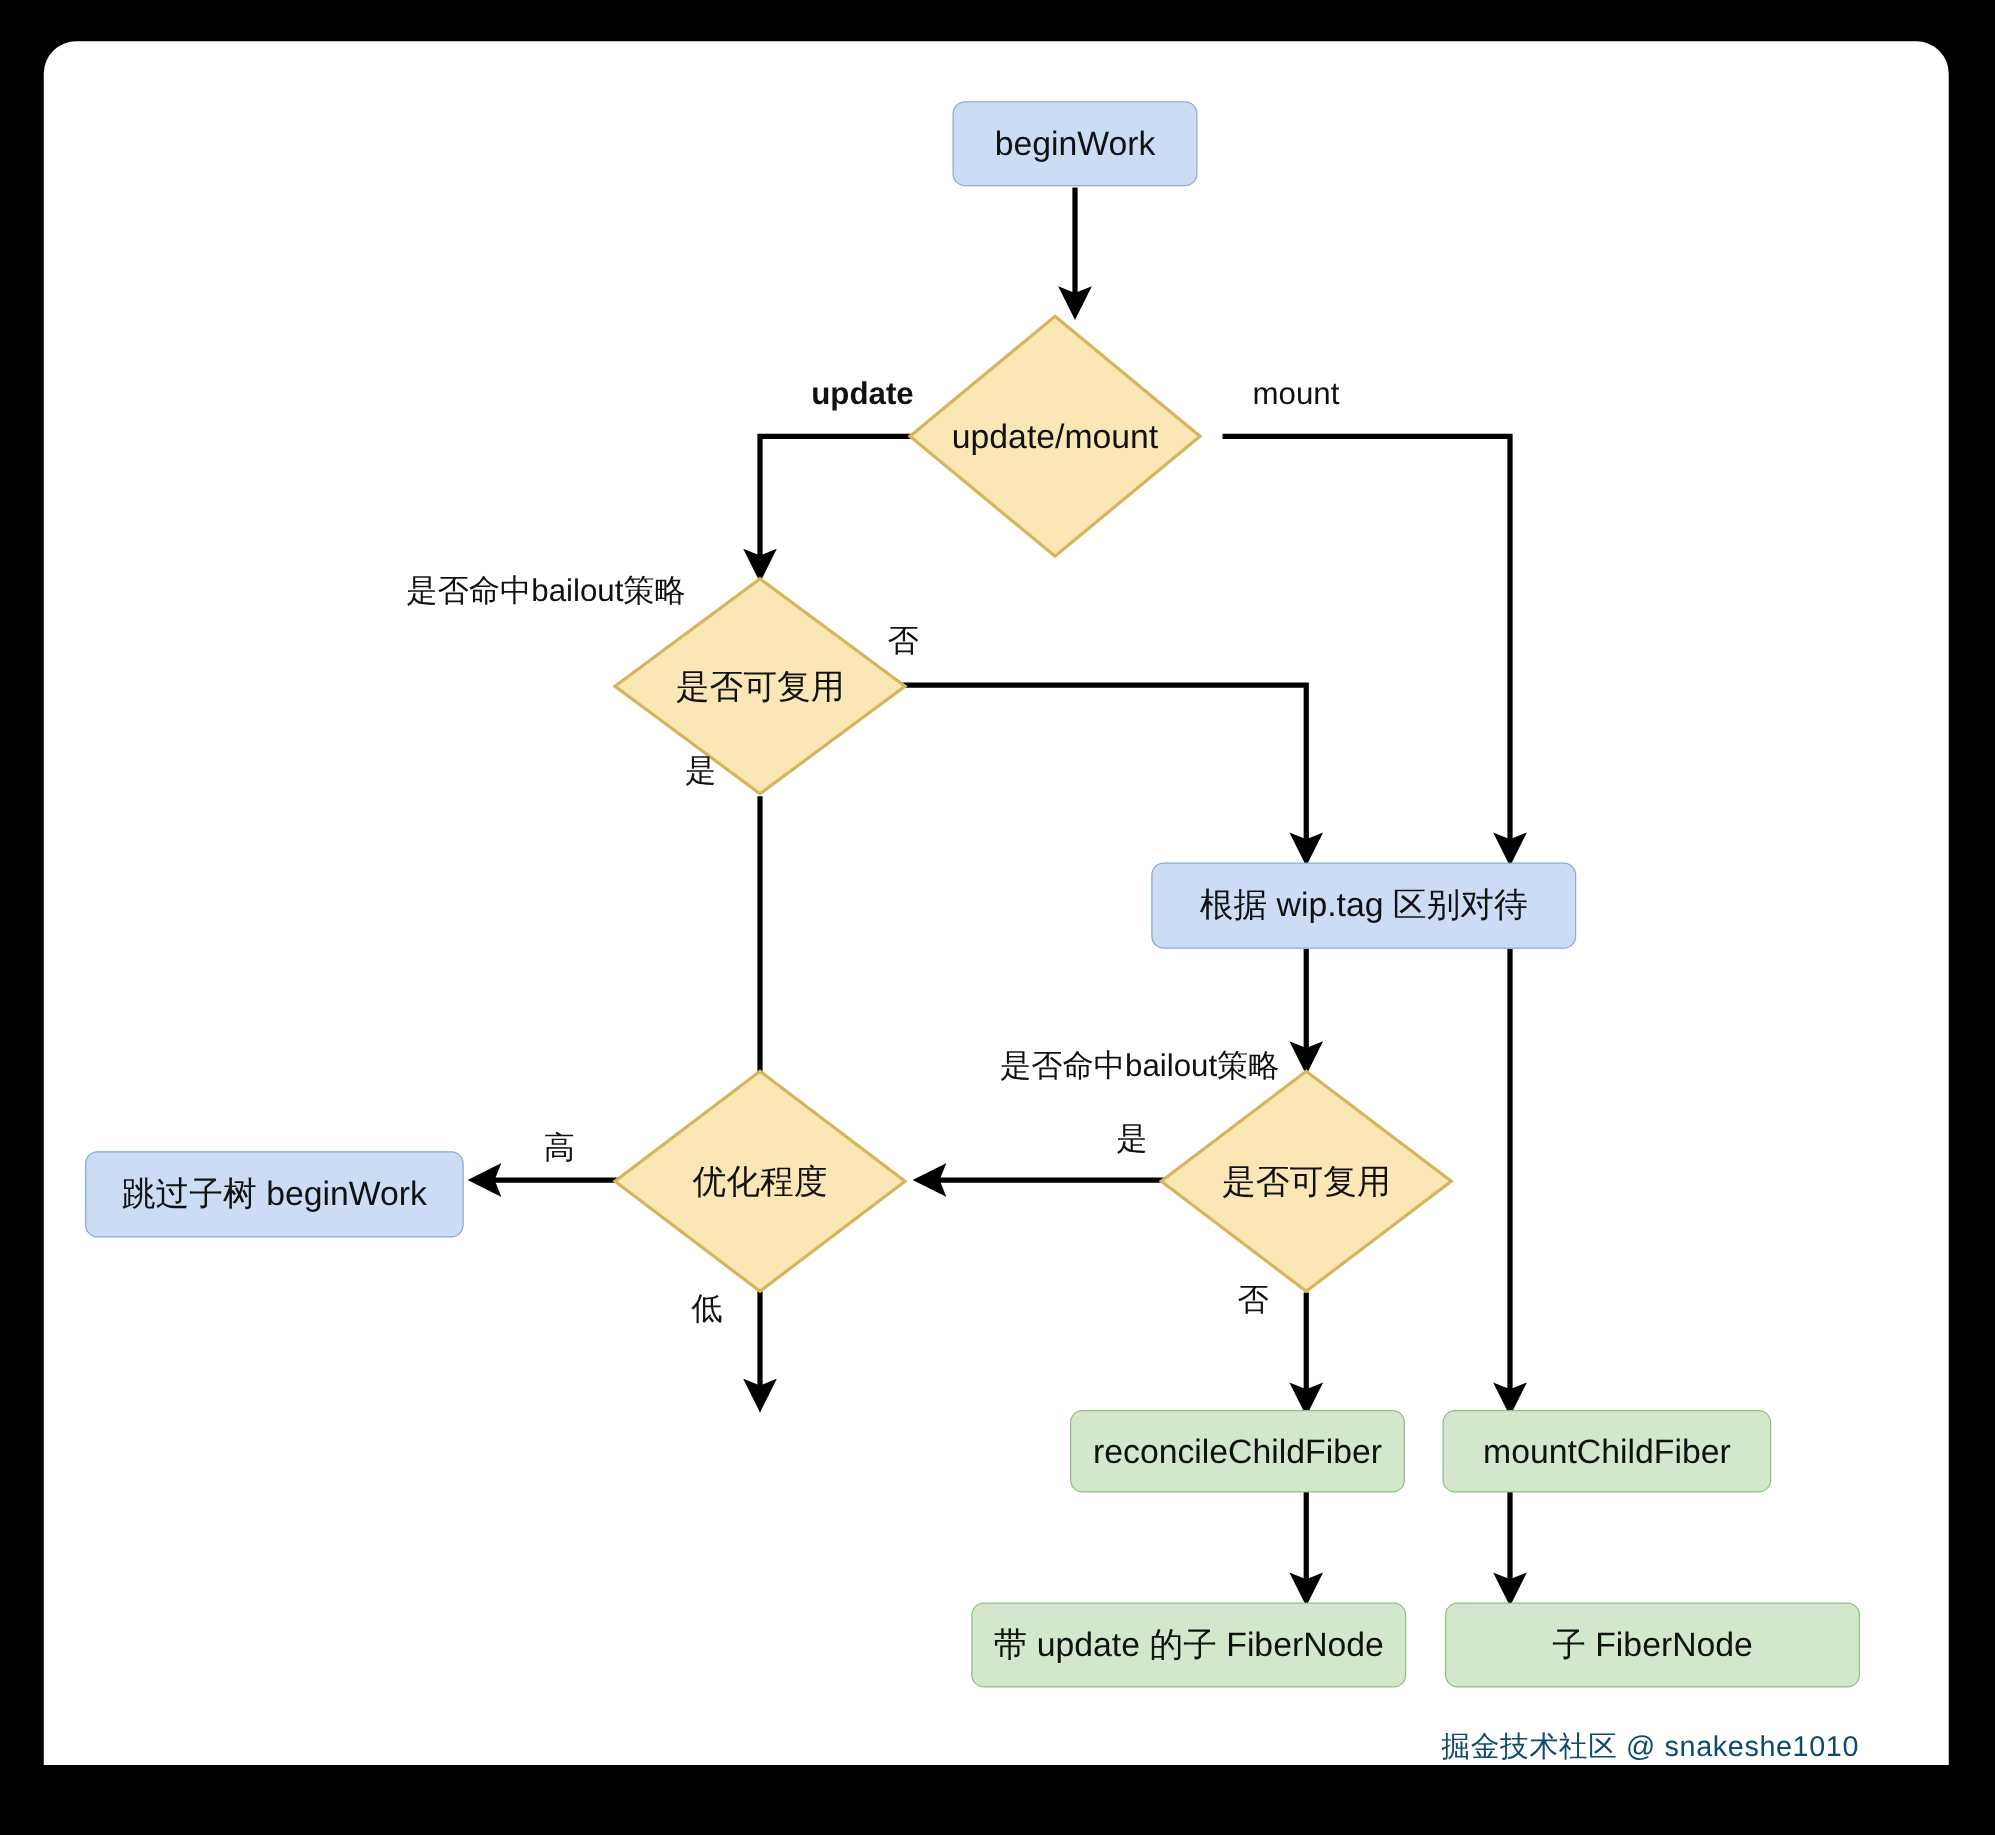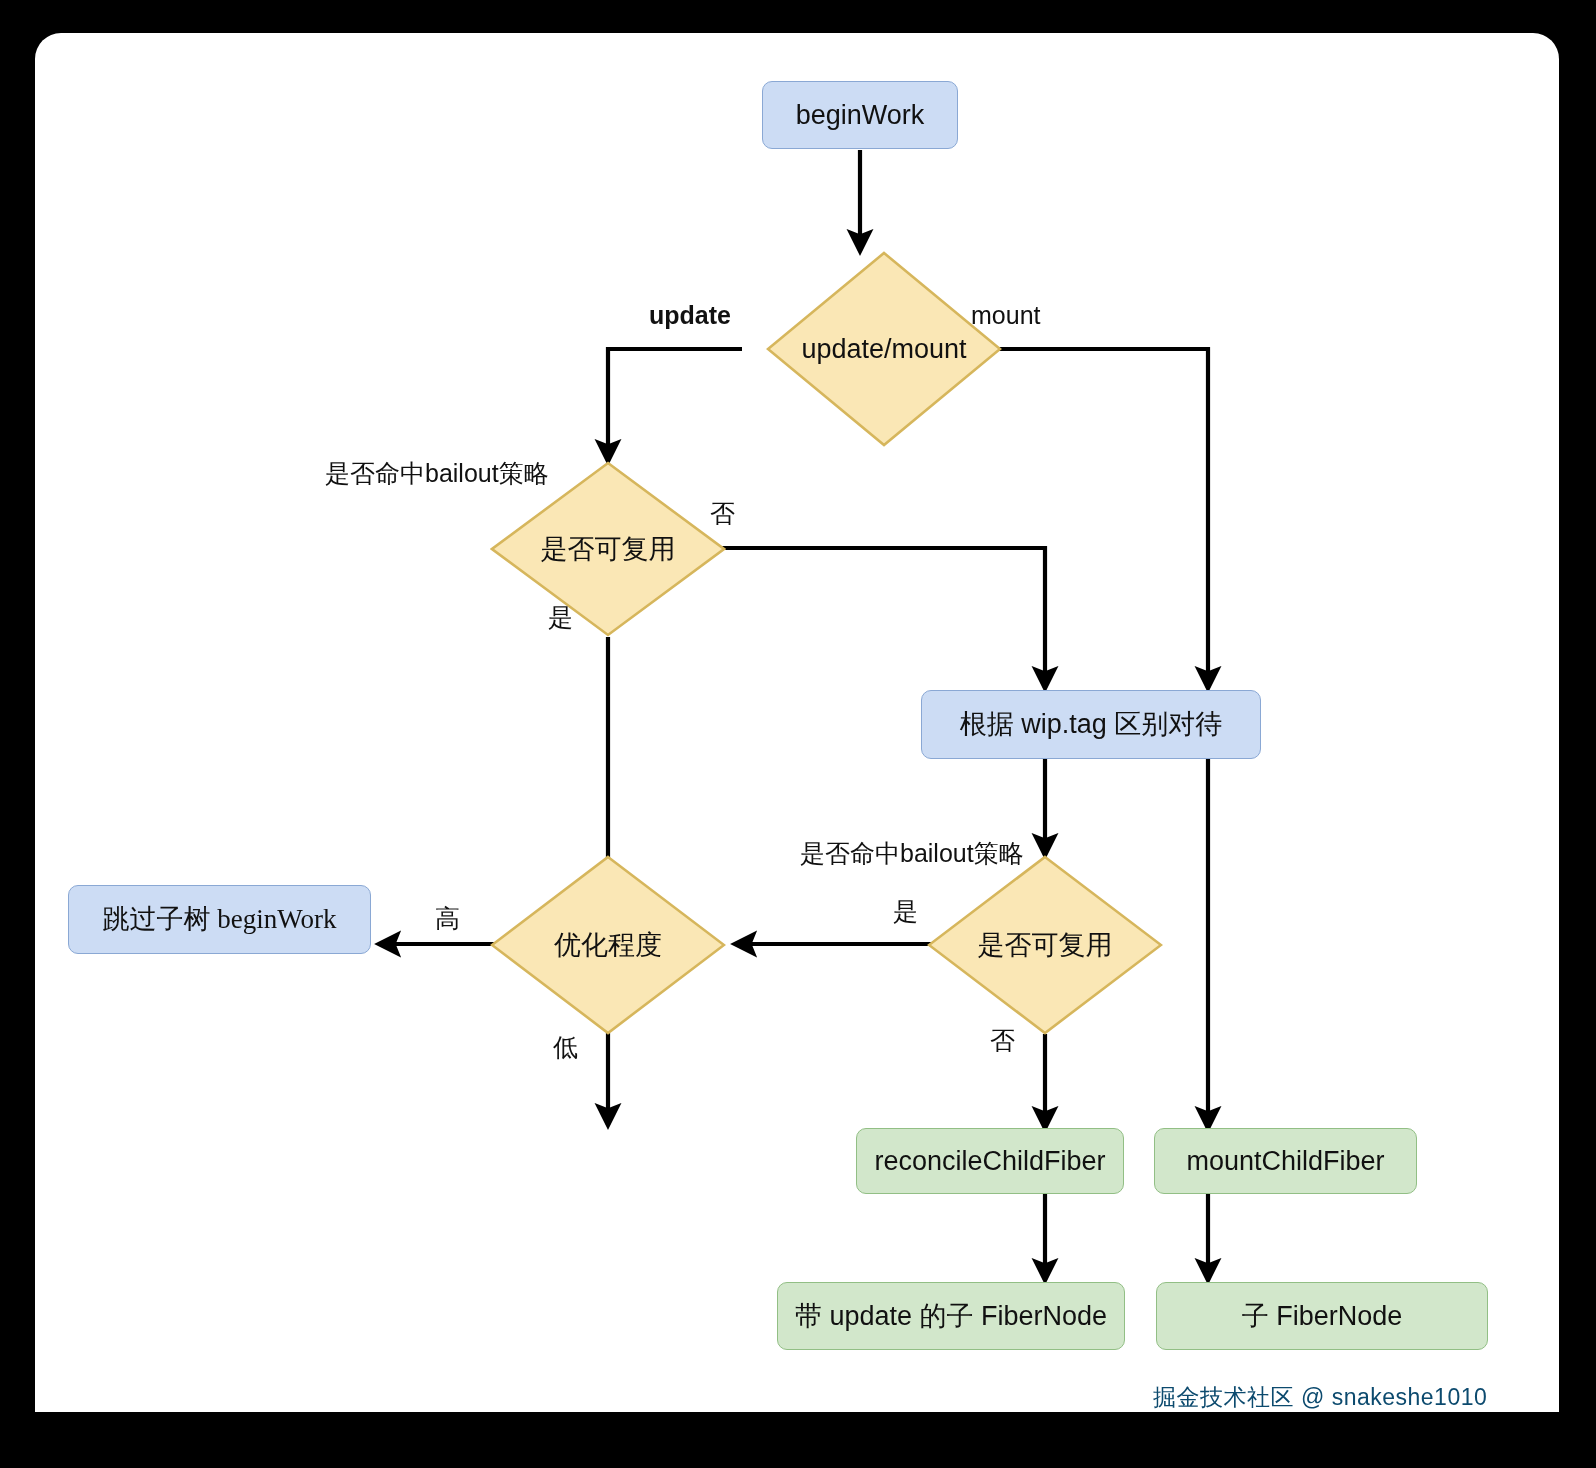--- a/index.html
+++ b/index.html
@@ -129,21 +129,21 @@
         <path d="M 1010 1160 L 1010 1247"></path>
 
         <path d="M 1173 1160 L 1173 1247"></path>
       </g>
     </svg>
 
     <div class="node blue" style="left:727px; top:48px; width:196px; height:68px;">
       <span>beginWork</span>
     </div>
 
-    <div class="diamond-wrap" style="left:731px; top:218px; width:236px; height:196px;">
+    <div class="diamond-wrap" style="left:691px; top:218px; width:236px; height:196px;">
       <svg class="diamond-shape" viewBox="0 0 236 196" preserveAspectRatio="none">
         <polygon points="118,2 234,98 118,194 2,98" fill="#fae7b5" stroke="#d6b65c" stroke-width="2.6"></polygon>
       </svg>
       <span class="diamond-label">update/mount</span>
     </div>
 
     <div class="diamond-wrap" style="left:455px; top:428px; width:236px; height:176px;">
       <svg class="diamond-shape" viewBox="0 0 236 176" preserveAspectRatio="none">
         <polygon points="118,2 234,88 118,174 2,88" fill="#fae7b5" stroke="#d6b65c" stroke-width="2.6"></polygon>
       </svg>
@@ -161,21 +161,21 @@
       <span class="diamond-label">是否可复用</span>
     </div>
 
     <div class="diamond-wrap" style="left:455px; top:822px; width:236px; height:180px;">
       <svg class="diamond-shape" viewBox="0 0 236 180" preserveAspectRatio="none">
         <polygon points="118,2 234,90 118,178 2,90" fill="#fae7b5" stroke="#d6b65c" stroke-width="2.6"></polygon>
       </svg>
       <span class="diamond-label">优化程度</span>
     </div>
 
-    <div class="node blue" style="left:33px; top:852px; width:303px; height:69px;font-family:Liberation Serif, serif;">
+    <div class="node blue" style="left:33px; top:888px; width:303px; height:69px;">
       <span>跳过子树 beginWork</span>
     </div>
 
 
     <div class="node green" style="left:821px; top:1095px; width:268px; height:66px;">
       <span>reconcileChildFiber</span>
     </div>
 
     <div class="node green" style="left:1119px; top:1095px; width:263px; height:66px;">
       <span>mountChildFiber</span>
@@ -186,21 +186,21 @@
     </div>
 
     <div class="node green" style="left:1121px; top:1249px; width:332px; height:68px;">
       <span>子 FiberNode</span>
     </div>
 
     <div class="edge-label" style="left:614px; top:270px;font-weight:bold;">
       <span>update</span>
     </div>
 
-    <div class="edge-label" style="left:936px; top:270px;">
+    <div class="edge-label" style="left:967px; top:270px;">
       <span>mount</span>
     </div>
 
     <div class="edge-label" style="left:290px; top:428px;">
       <span>是否命中bailout策略</span>
     </div>
 
     <div class="edge-label" style="left:675px; top:468px;">
       <span>否</span>
     </div>

